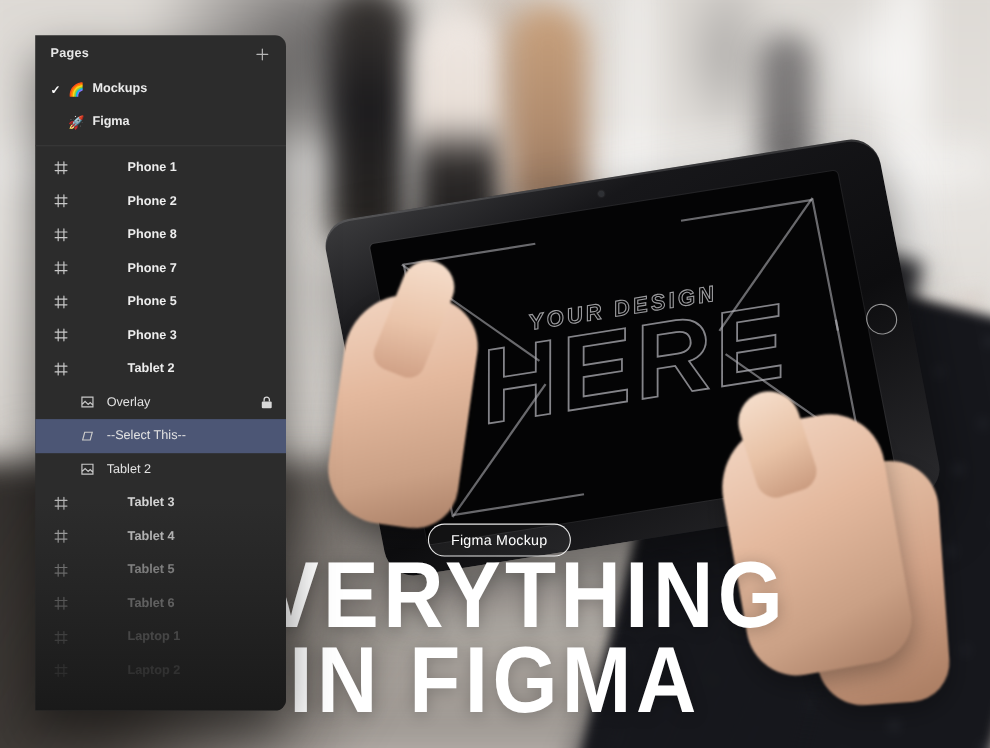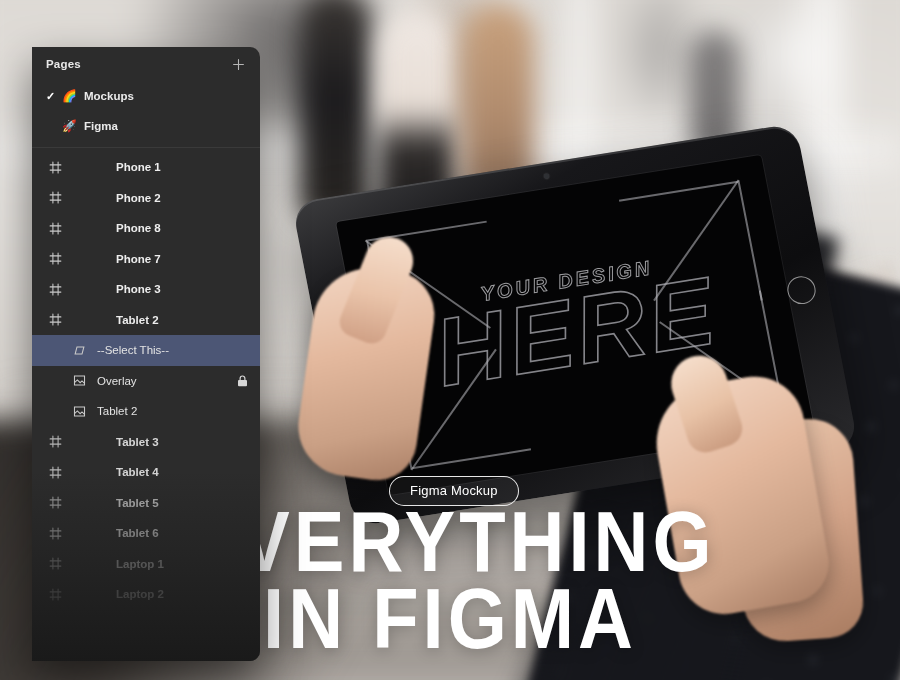--- a/index.html
+++ b/index.html
@@ -263,21 +263,21 @@
     font-size: 76px;
     letter-spacing: 4px;
     margin-top: 10px;
     transform: scaleY(1.12);
     transform-origin: center top;
   }
 
   
   .panel {
     position: absolute;
-    left: 32px; top: 47px;
+    left: 32px; top: 32px;
     width: 228px; height: 614px;
     background: #2c2c2c;
     border-radius: 0 10px 10px 0;
     box-shadow: 0 18px 44px rgba(0,0,0,0.5);
     overflow: hidden;
     z-index: 30;
   }
   .panel-fade {
     position: absolute; left: 0; right: 0; bottom: 0; height: 190px;
     background: linear-gradient(180deg, rgba(36,36,36,0) 0%, rgba(30,30,30,0.55) 45%, rgba(24,24,24,0.92) 100%);
@@ -484,52 +484,60 @@
             </svg>
           </span>
           <span class="layer-label">Phone 7</span>
         </div>
         <div class="layer-row lvl0">
           <span class="layer-icon">
             <svg width="13" height="13" viewBox="0 0 14 14">
               <path stroke="currentColor" fill="none" stroke-width="1.15" stroke-linecap="round" d="M4.2 1.2v11.6M9.8 1.2v11.6M1.2 4.2h11.6M1.2 9.8h11.6"></path>
             </svg>
           </span>
+          <span class="layer-label">Phone 5</span>
+        </div>
+        <div class="layer-row lvl0">
+          <span class="layer-icon">
+            <svg width="13" height="13" viewBox="0 0 14 14">
+              <path stroke="currentColor" fill="none" stroke-width="1.15" stroke-linecap="round" d="M4.2 1.2v11.6M9.8 1.2v11.6M1.2 4.2h11.6M1.2 9.8h11.6"></path>
+            </svg>
+          </span>
           <span class="layer-label">Phone 3</span>
         </div>
         <div class="layer-row lvl0">
           <span class="layer-icon">
             <svg width="13" height="13" viewBox="0 0 14 14">
               <path stroke="currentColor" fill="none" stroke-width="1.15" stroke-linecap="round" d="M4.2 1.2v11.6M9.8 1.2v11.6M1.2 4.2h11.6M1.2 9.8h11.6"></path>
             </svg>
           </span>
           <span class="layer-label">Tablet 2</span>
-        </div>
-        <div class="layer-row lvl1 child selected">
-          <span class="layer-icon">
-            <svg width="13" height="13" viewBox="0 0 14 14">
-              <path stroke="currentColor" fill="none" stroke-width="1.15" stroke-linecap="round" d="M4.3 3.2h7.4l-2 7.6H2.3z"></path>
-            </svg>
-          </span>
-          <span class="layer-label">--Select This--</span>
         </div>
         <div class="layer-row lvl1 child">
           <span class="layer-icon">
             <svg width="13" height="13" viewBox="0 0 14 14">
               <path stroke="currentColor" fill="none" stroke-width="1.15" stroke-linecap="round" d="M1.6 2.2h10.8v9.6H1.6zM1.6 9.4l3.1-3 3 2.9 2-1.9 2.7 2.6"></path>
             </svg>
           </span>
           <span class="layer-label">Overlay</span>
           <span class="lock-icon">
             <svg width="11" height="12" viewBox="0 0 11 12">
               <path d="M3.1 5V3.4a2.4 2.4 0 0 1 4.8 0V5" stroke="currentColor" fill="none" stroke-width="1.2"></path>
               <rect x="1" y="5" width="9" height="6.2" rx="1" fill="currentColor"></rect>
             </svg>
           </span>
         </div>
+        <div class="layer-row lvl1 child selected">
+          <span class="layer-icon">
+            <svg width="13" height="13" viewBox="0 0 14 14">
+              <path stroke="currentColor" fill="none" stroke-width="1.15" stroke-linecap="round" d="M4.3 3.2h7.4l-2 7.6H2.3z"></path>
+            </svg>
+          </span>
+          <span class="layer-label">--Select This--</span>
+        </div>
         <div class="layer-row lvl1 child">
           <span class="layer-icon">
             <svg width="13" height="13" viewBox="0 0 14 14">
               <path stroke="currentColor" fill="none" stroke-width="1.15" stroke-linecap="round" d="M1.6 2.2h10.8v9.6H1.6zM1.6 9.4l3.1-3 3 2.9 2-1.9 2.7 2.6"></path>
             </svg>
           </span>
           <span class="layer-label">Tablet 2</span>
         </div>
         <div class="layer-row lvl0 dim1">
           <span class="layer-icon">

